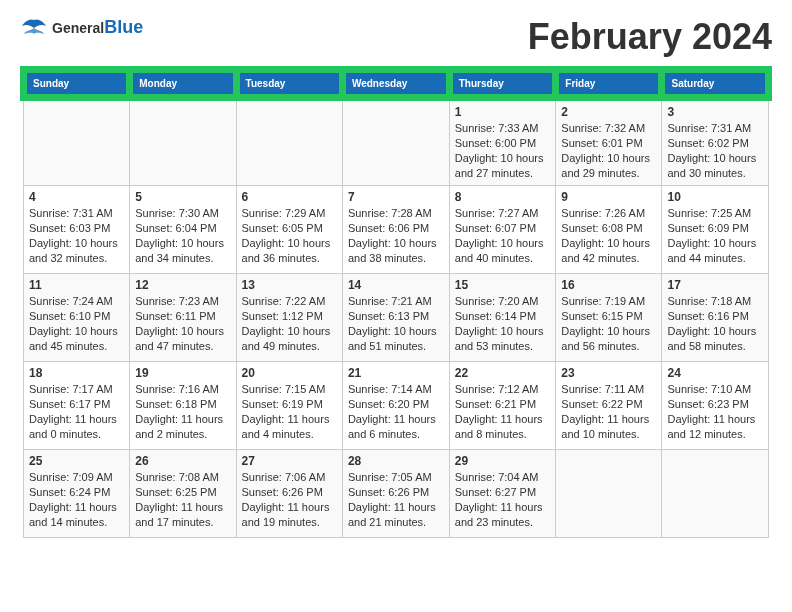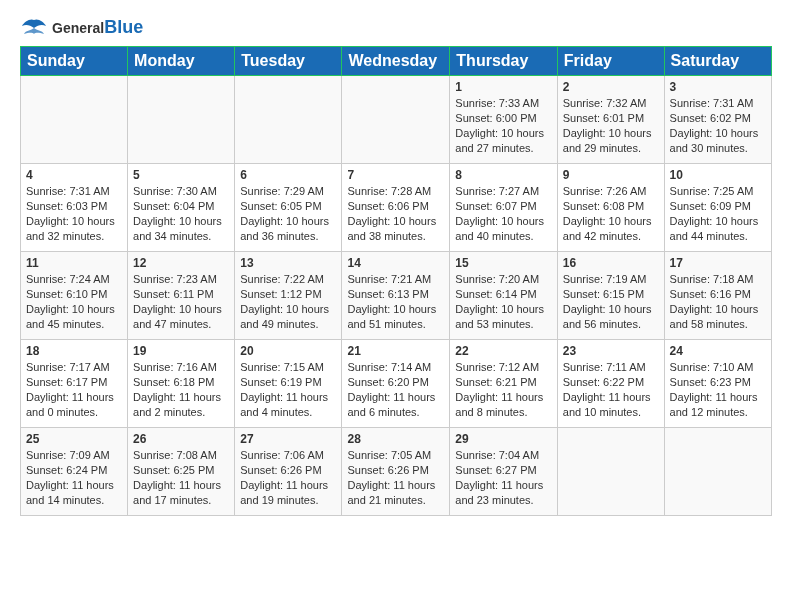--- a/index.html
+++ b/index.html
@@ -51,23 +51,23 @@
     .calendar {
       width: 100%;
       border-collapse: collapse;
       font-size: 11px;
     }
     .calendar thead th {
       background: #1a6bb5;
       color: #fff;
       padding: 5px 6px;
       text-align: left;
-      font-size: 16px;
-      font-weight: bold;
-      border: 1px solid #22c55e;
+      font-size: 10px;
+      font-weight: bold;
+      border: 7px solid #22c55e;
     }
     .calendar tbody td {
       border: 1px solid #ccc;
       vertical-align: top;
       padding: 4px 5px;
       width: 108px;
       min-height: 80px;
       height: 88px;
     }
     .calendar tbody tr:nth-child(odd) td {
@@ -99,20 +99,21 @@
   <div class="logo">
     <svg class="logo-bird" viewBox="0 0 28 22" fill="none">
       <path d="M14 4 C10 2, 4 6, 2 10 C6 8, 10 9, 14 12 C18 9, 22 8, 26 10 C24 6, 18 2, 14 4Z" fill="#1a6bb5"></path>
       <path d="M14 12 C10 15, 6 14, 4 18 C8 17, 12 16, 14 18 C16 16, 20 17, 24 18 C22 14, 18 15, 14 12Z" fill="#1a6bb5" opacity="0.7"></path>
     </svg>
     <div>
       <span class="logo-text-general">General</span><span class="logo-text-blue">Blue</span>
     </div>
   </div>
   <div class="title-block">
+    <div class="month-title">February 2024</div>
   </div>
 </div>
 
 <table class="calendar">
   <thead>
     <tr>
     <th>Sunday</th>
         <th>Monday</th>
         <th>Tuesday</th>
         <th>Wednesday</th>

